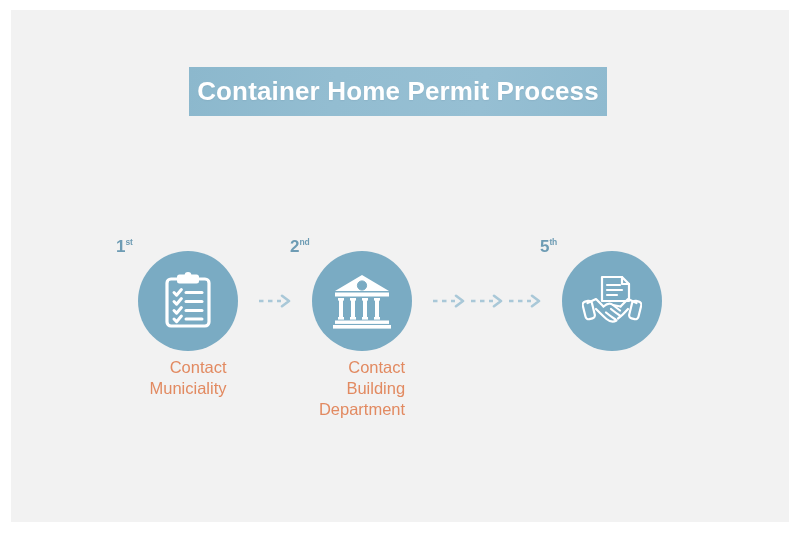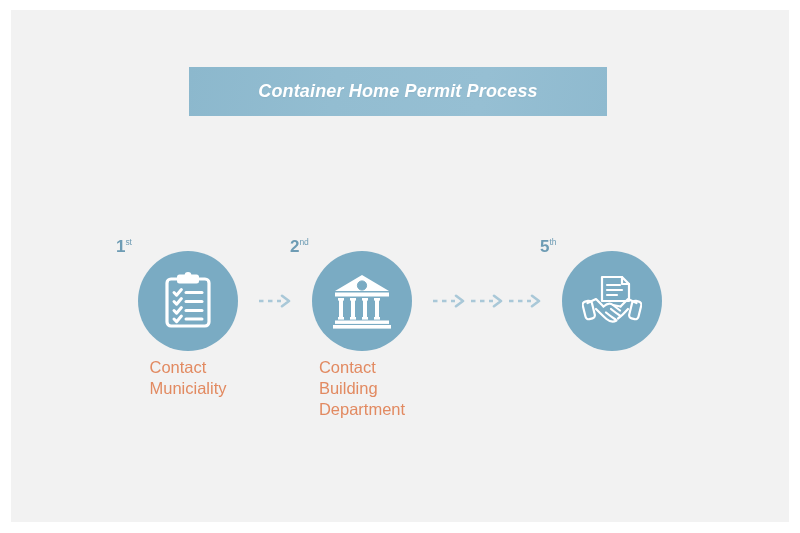--- a/index.html
+++ b/index.html
@@ -39,26 +39,25 @@
     top: 57px;
     width: 418px;
     height: 49px;
     background: linear-gradient(100deg, #8cb8cd 0%, #93bdd1 35%, #96bfd3 70%, #8fbacf 100%);
     display: flex;
     align-items: center;
     justify-content: center;
   }
   .title-text {
     color: #ffffff;
-    font-size: 18px;
+    font-size: 26px;
     font-weight: bold;
     letter-spacing: 0.15px;
     white-space: nowrap;
     text-shadow: 0 1px 1px rgba(120,155,175,0.25);
-    font-style: italic;
   }
 
   
   .steps {
     position: absolute;
     left: 0;
     top: 228px;
     width: 100%;
     display: flex;
     justify-content: center;
@@ -94,21 +93,21 @@
     top: 0px;
     color: #6e9cb4;
     font-size: 17px;
     font-weight: bold;
     line-height: 1;
     white-space: nowrap;
     z-index: 3;
   }
   .step-num sup {
     font-size: 8.5px;
-    font-weight: normal;
+    font-weight: bold;
     vertical-align: super;
     letter-spacing: -0.2px;
     margin-top: 21px;
   }
   .icon-svg {
     display: block;
   }
 
   
   .arrow {
@@ -119,21 +118,21 @@
     display: flex;
     align-items: center;
     justify-content: center;
     padding-top: 13px;
     box-sizing: border-box;
   }
 
   
   .label {
     margin-top: 19px;
-    text-align: left;
+    text-align: right;
     color: #e28a61;
     font-size: 16.5px;
     line-height: 21px;
     font-weight: normal;
     max-width: 130px;
     white-space: pre-line;
   }
 </style>
 </head>
 <body>

